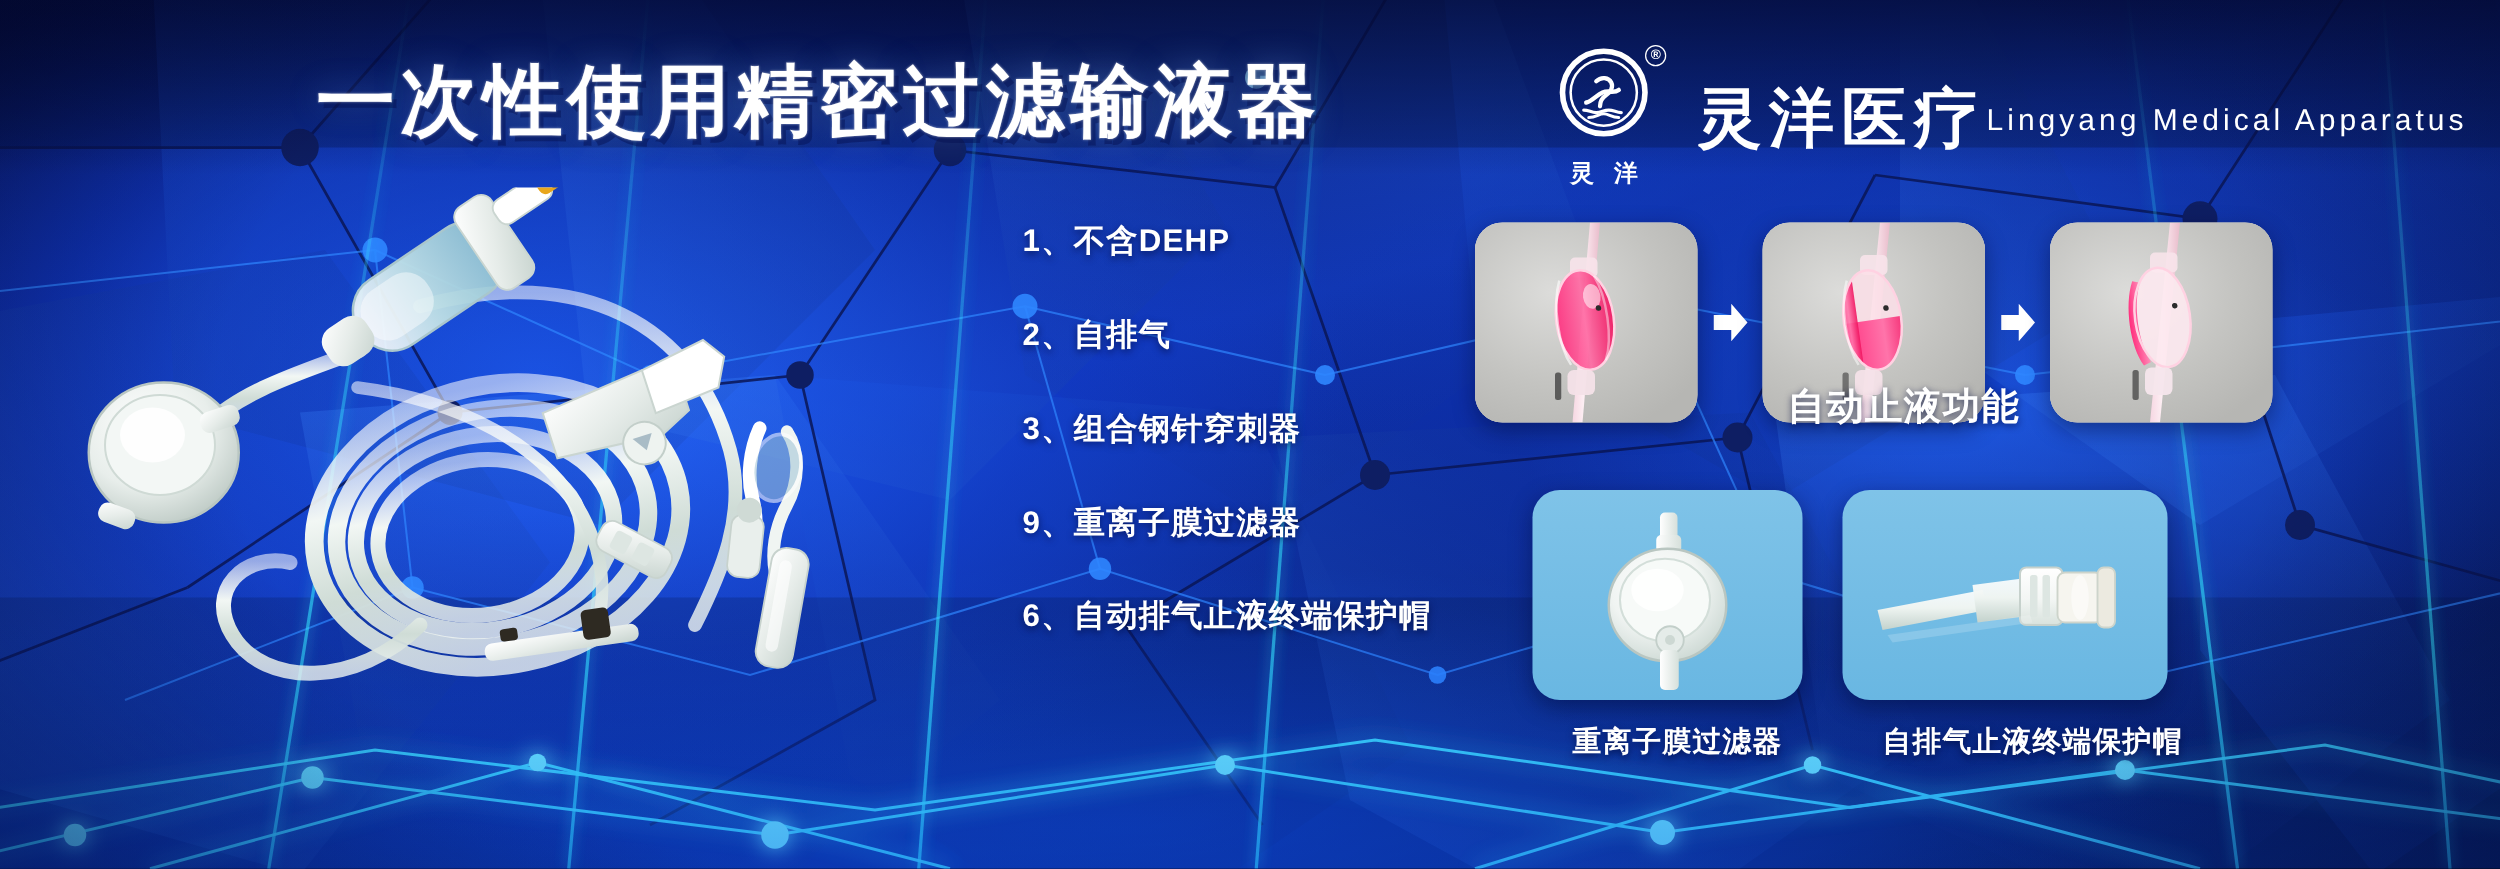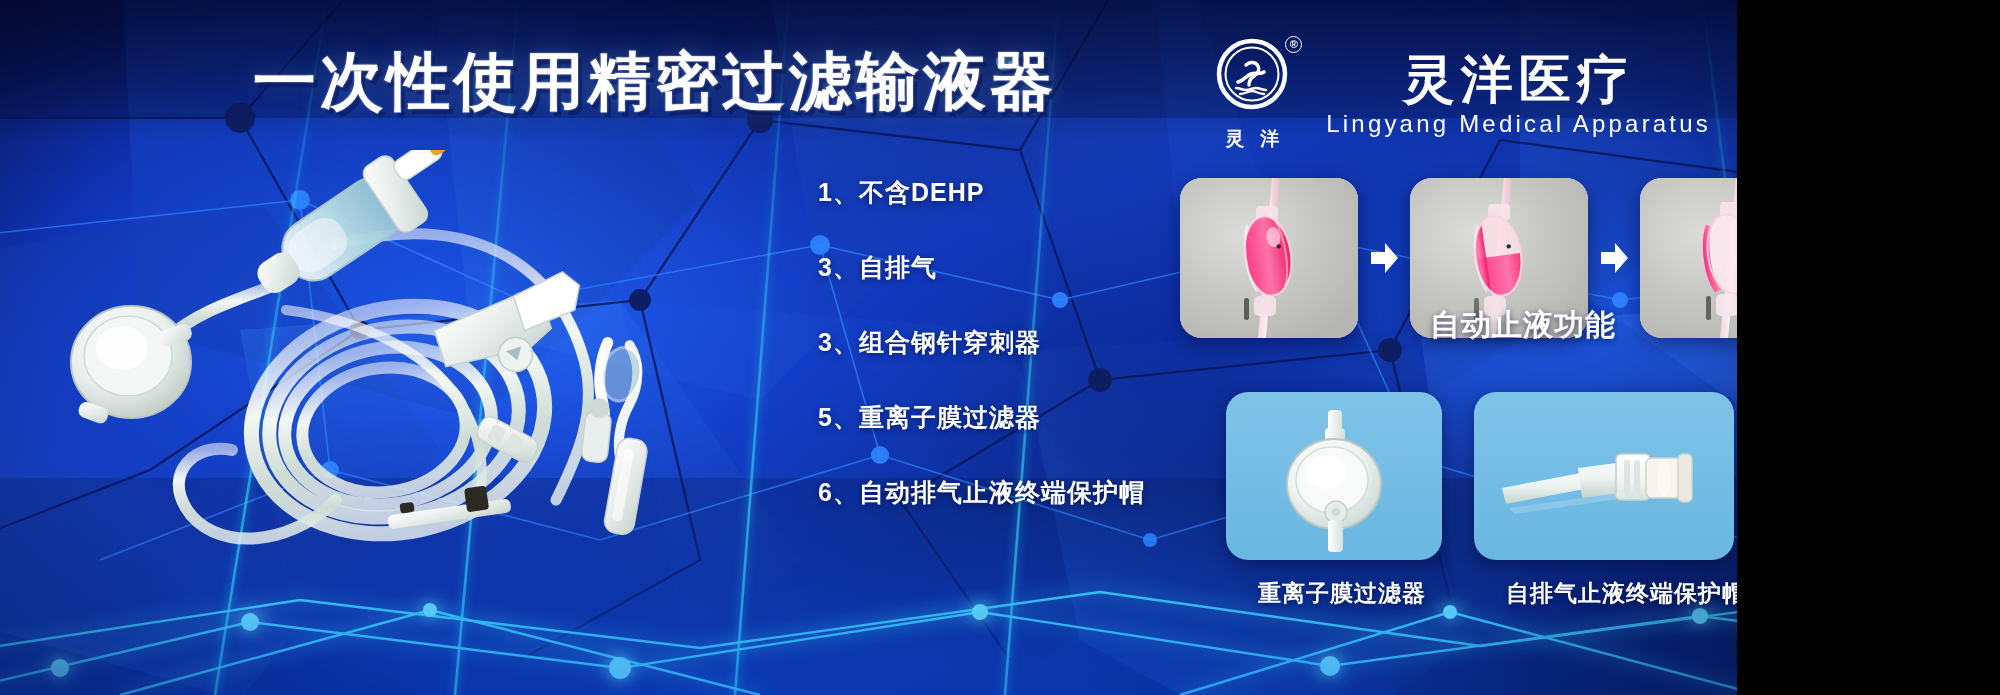--- a/index.html
+++ b/index.html
@@ -1,20 +1,20 @@
 <!DOCTYPE html>
 <html><head>
 <meta charset="utf-8">
 <style>
   * { margin:0; padding:0; box-sizing:border-box; }
   html,body { width:2000px; height:695px; overflow:hidden; background:#000; }
   body { font-family:"Liberation Sans","DejaVu Sans",sans-serif; }
 
   .banner{
-    position:relative; width:1737px; height:695px; overflow:hidden;
+    position:relative; width:2000px; height:695px; overflow:hidden;
     background:
       radial-gradient(ellipse 900px 520px at 430px 300px, rgba(30,95,255,.95) 0%, rgba(18,62,215,.55) 45%, rgba(8,26,110,0) 72%),
       radial-gradient(ellipse 700px 420px at 1560px 330px, rgba(24,84,240,.70) 0%, rgba(12,44,170,.35) 50%, rgba(6,20,95,0) 75%),
       radial-gradient(ellipse 1200px 300px at 900px 660px, rgba(20,90,255,.55) 0%, rgba(8,30,120,0) 70%),
       linear-gradient(165deg,#061049 0%,#0a1f7a 18%,#0f34b4 42%,#0b2a96 62%,#071a63 82%,#040c33 100%);
   }
 
   
   .bg-layer{ position:absolute; inset:0; pointer-events:none; }
   .hex-svg, .net-svg, .beam-svg { position:absolute; inset:0; width:2000px; height:695px; }
@@ -50,21 +50,21 @@
   .brand-circle{ position:relative; width:72px; height:72px; }
   .reg{
     position:absolute; right:-14px; top:-2px;
     width:17px; height:17px; border:1.6px solid #fff; border-radius:50%;
     color:#fff; font-size:11px; line-height:14px; text-align:center; font-weight:bold;
   }
   .brand-mark-cn{
     margin-top:16px; color:#fff; font-size:19px; font-weight:bold;
     letter-spacing:16px; text-indent:16px; white-space:nowrap;
   }
-  .brand-text{ display:flex; flex-direction:column; align-items:center; }
+  .brand-text{ display:flex; flex-direction:row; align-items:center; }
   .brand-cn{
     color:#fff; font-size:52px; font-weight:bold; letter-spacing:6px;
     line-height:1.05; white-space:nowrap;
   }
   .brand-en{
     color:#fff; font-size:24px; letter-spacing:3.2px; margin-top:4px;
     white-space:nowrap;
   }
 
   
@@ -372,23 +372,23 @@
       <g transform="rotate(-8 420 368)">
         <rect x="352" y="356" width="124" height="14" rx="6" fill="url(#plastic)"></rect>
         <rect x="432" y="340" width="22" height="24" rx="4" fill="#2e2a22"></rect>
         <rect x="366" y="346" width="14" height="10" rx="3" fill="#2e2a22"></rect>
       </g>
     </svg>
   </div>
 
   <div class="features">
     <div class="feature">1、不含DEHP</div>
-    <div class="feature">3、自排气</div>
+    <div class="feature">2、自排气</div>
     <div class="feature">3、组合钢针穿刺器</div>
-    <div class="feature">5、重离子膜过滤器</div>
+    <div class="feature">9、重离子膜过滤器</div>
     <div class="feature">6、自动排气止液终端保护帽</div>
   </div>
 
   <div class="row-top">
 
     <div class="card-top">
       <div class="grey-bg"></div>
       <svg class="photo" viewBox="0 0 178 160">
         <defs>
           <linearGradient id="tb1" x1="0" y1="0" x2="1" y2="0">

